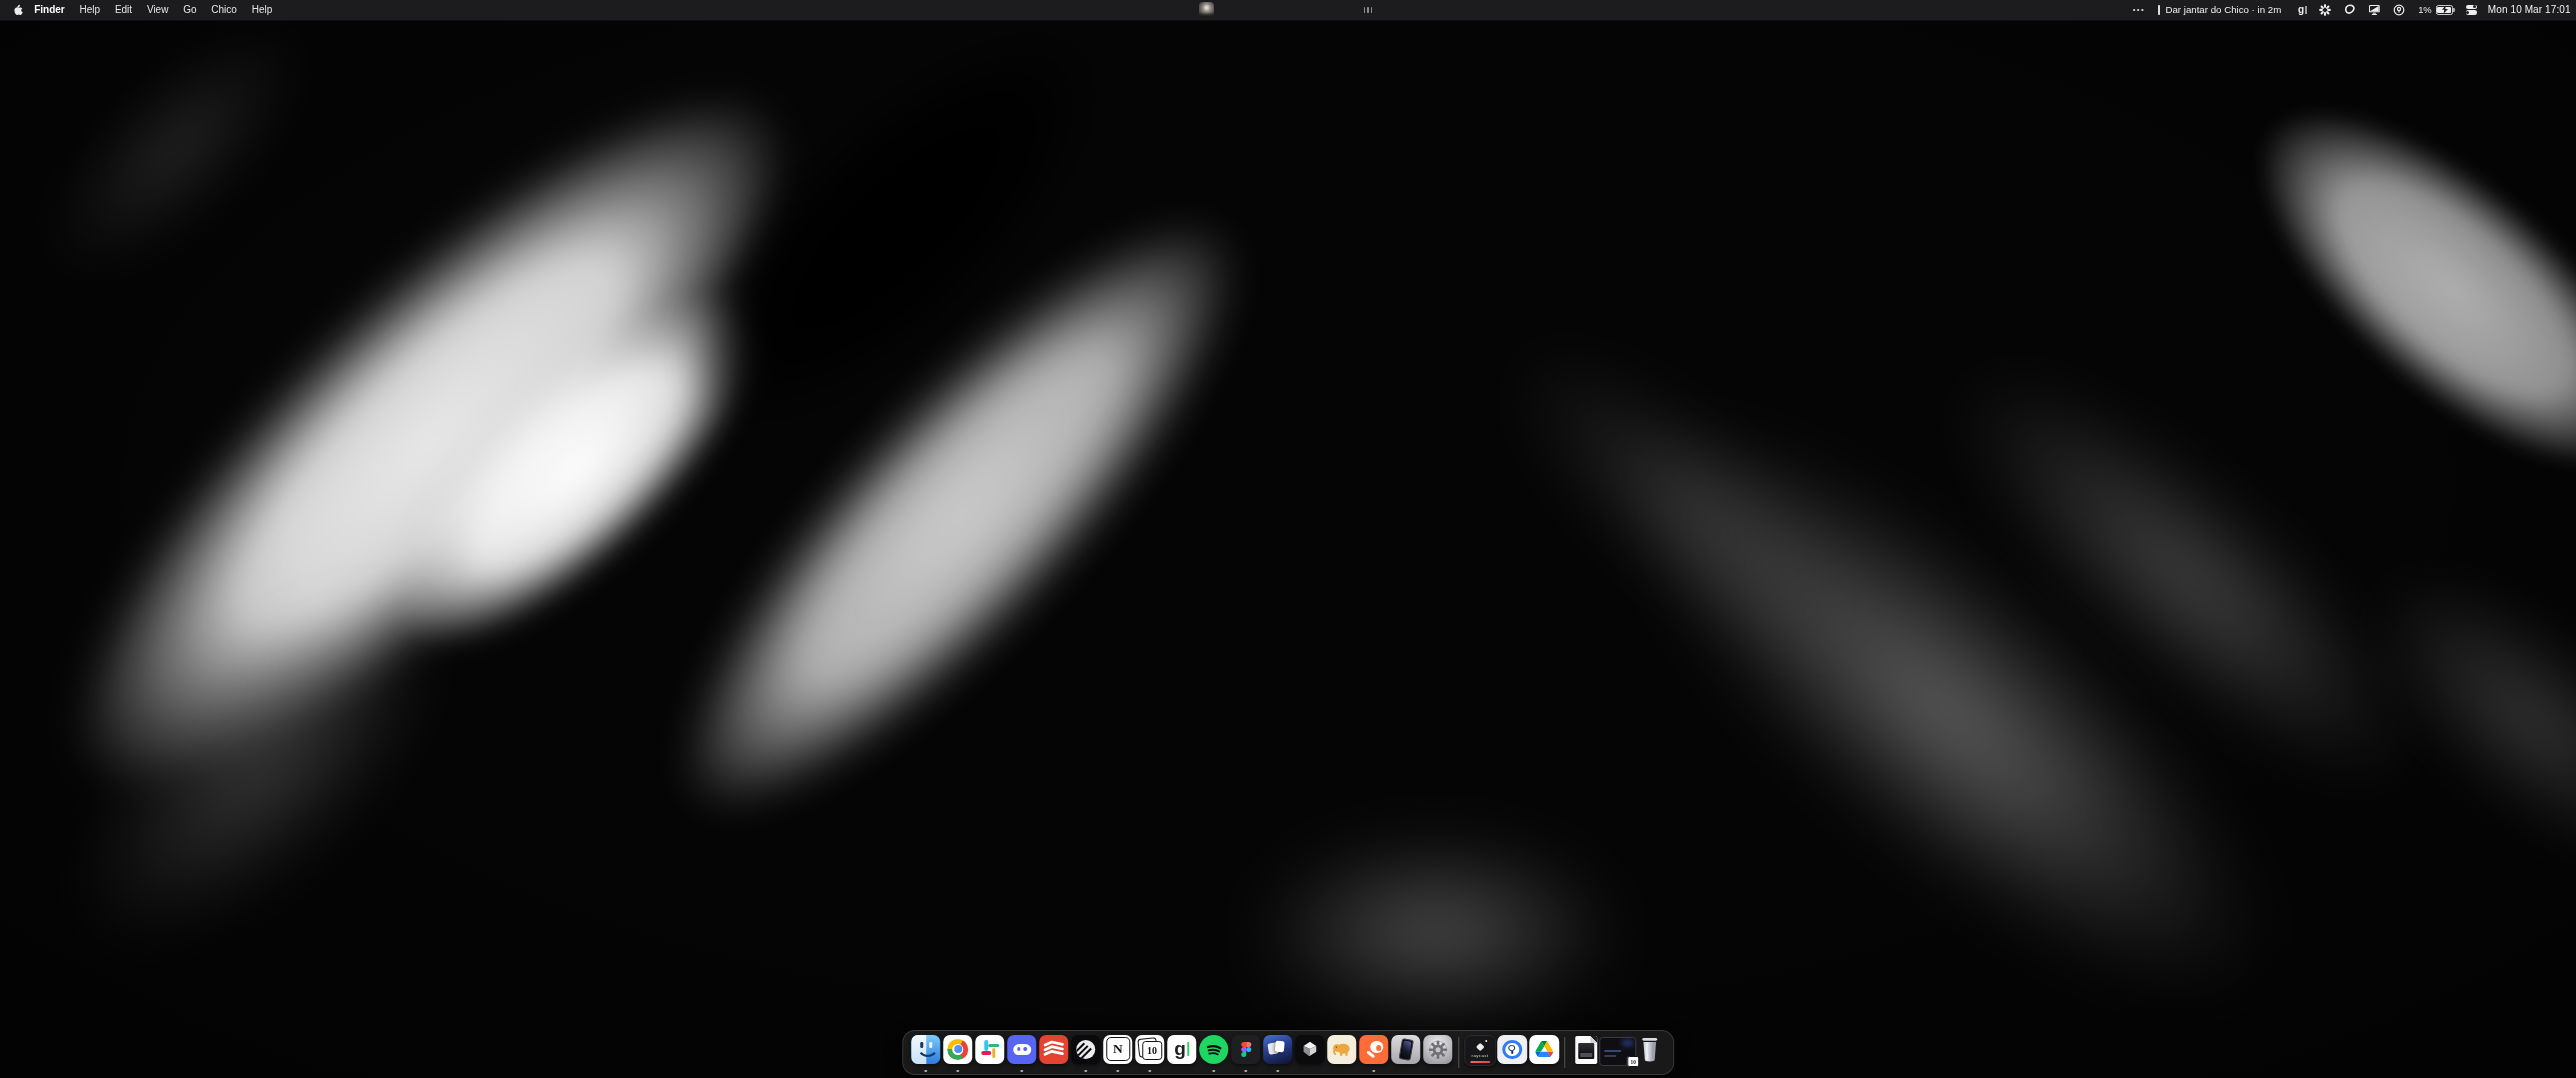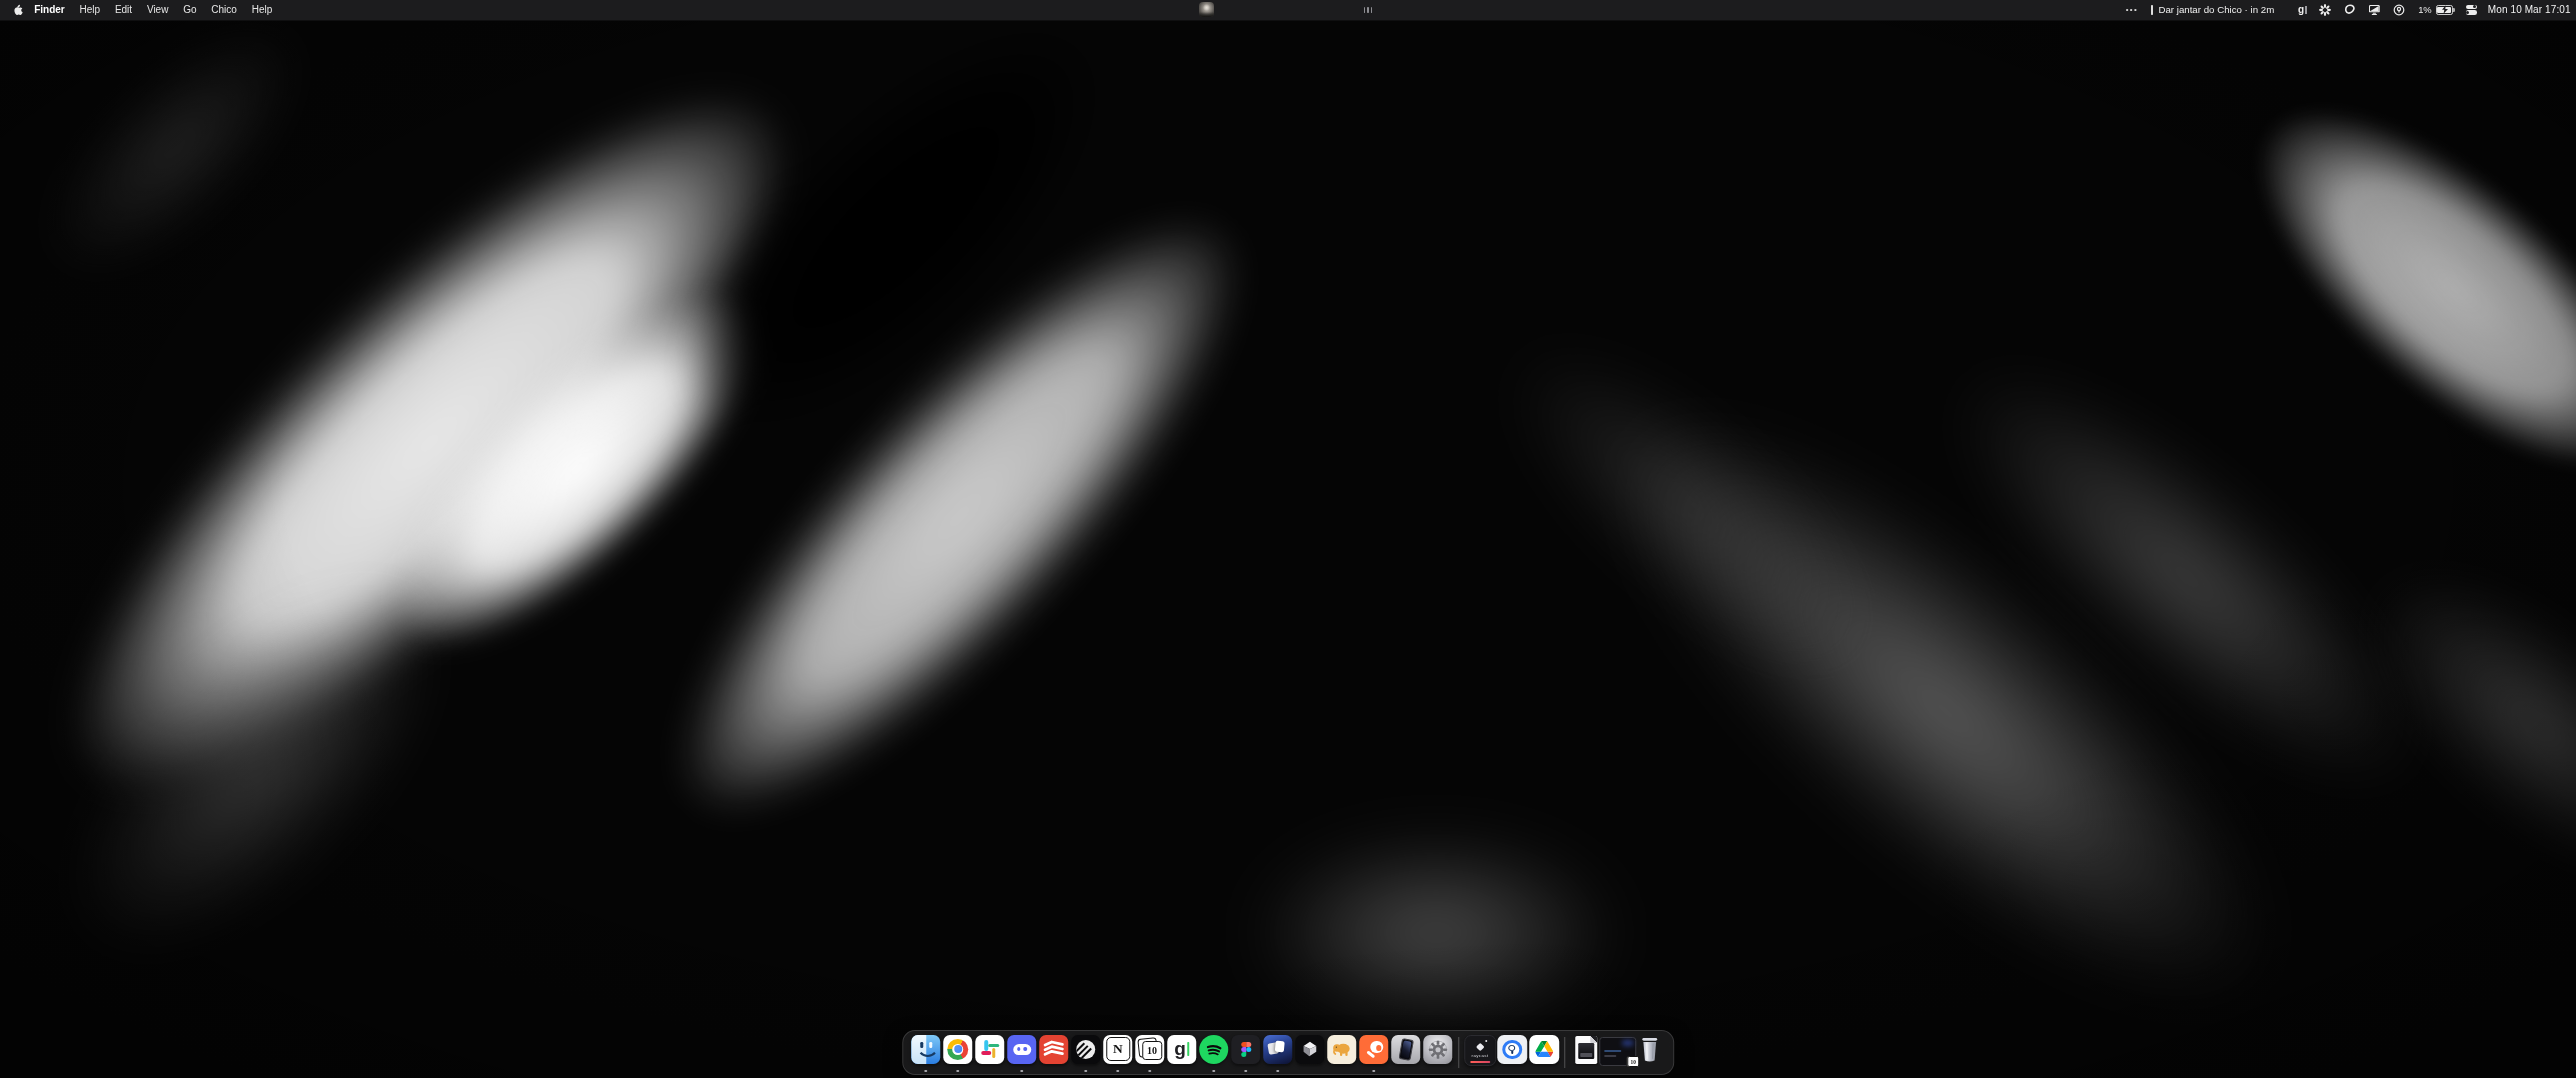--- a/index.html
+++ b/index.html
@@ -48,21 +48,21 @@
   .avatar .hl{position:absolute;left:4px;top:2px;width:7.4px;height:6.7px;border-radius:50%;
           background:radial-gradient(circle,#e3ded5 0%,rgba(227,222,213,0) 70%);}
   .avatar .sh{position:absolute;left:0;bottom:0;width:100%;height:5.4px;background:linear-gradient(0deg,#141413,rgba(20,20,19,0));}
   .grip{position:absolute;left:1364px;top:6.7px;display:flex;gap:2px;}
   .grip i{display:block;width:1.3px;height:6px;background:#8d8d92;border-radius:0.7px;}
   .mb-right{position:absolute;right:5.4px;top:0;height:19.5px;display:flex;align-items:center;}
   .mb-right>*{margin-left:12.7px;display:flex;align-items:center;}
   .overflow{font-size:8px;letter-spacing:1.3px;color:#d6d6d6;margin-left:0;}
   .event-bar{width:2.3px;height:10px;background:#dedede;border-radius:0.7px;}
   .event-text{font-size:9.7px;color:#f0f0f0;margin-left:5.4px;}
-  .event-text{margin-right:11px;}
+  .event-text{margin-right:4px;}
   .mb-granola b{font-weight:800;font-size:10px;color:#f0f0f0;font-style:normal;}
   .mb-granola i{width:1.3px;height:8px;background:#9a9a9f;margin-left:1.3px;display:block;}
   .bat-pct{font-size:9.4px;color:#ededed;margin-right:-8.7px;}
   .battery{position:relative;}
   .bat-body{position:relative;width:15.4px;height:7.7px;border:1px solid rgba(235,235,235,.85);border-radius:2.3px;}
   .bat-fill{position:absolute;inset:0.7px;background:#ededed;border-radius:1px;}
   .bat-nub{position:absolute;right:-3px;top:2.3px;width:1.7px;height:3.4px;background:rgba(235,235,235,.7);border-radius:0 1.3px 1.3px 0;}
   .bat-bolt{position:absolute;left:4px;top:-0.7px;}
   .cc{flex-direction:column;gap:1.3px;}
   .cc i{position:relative;display:block;width:11.4px;height:4.4px;background:#ededed;border-radius:2.3px;}

